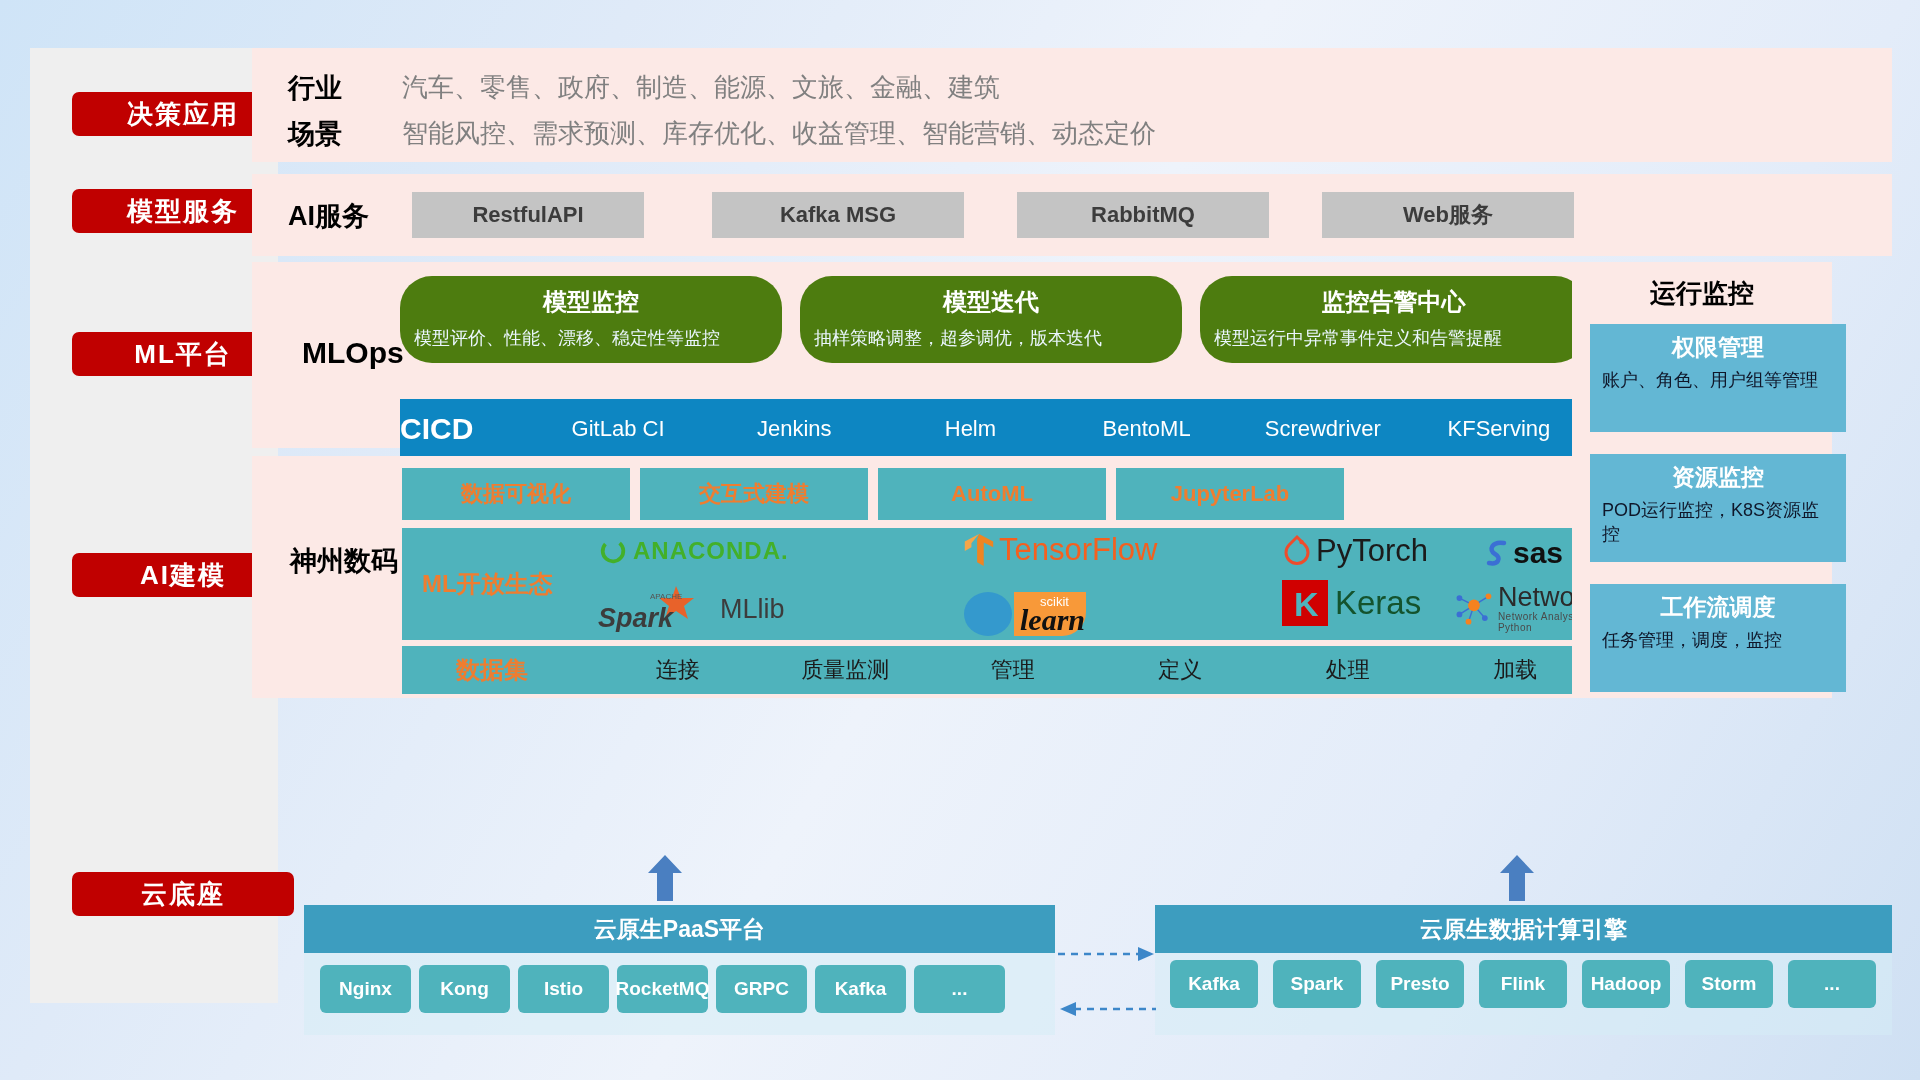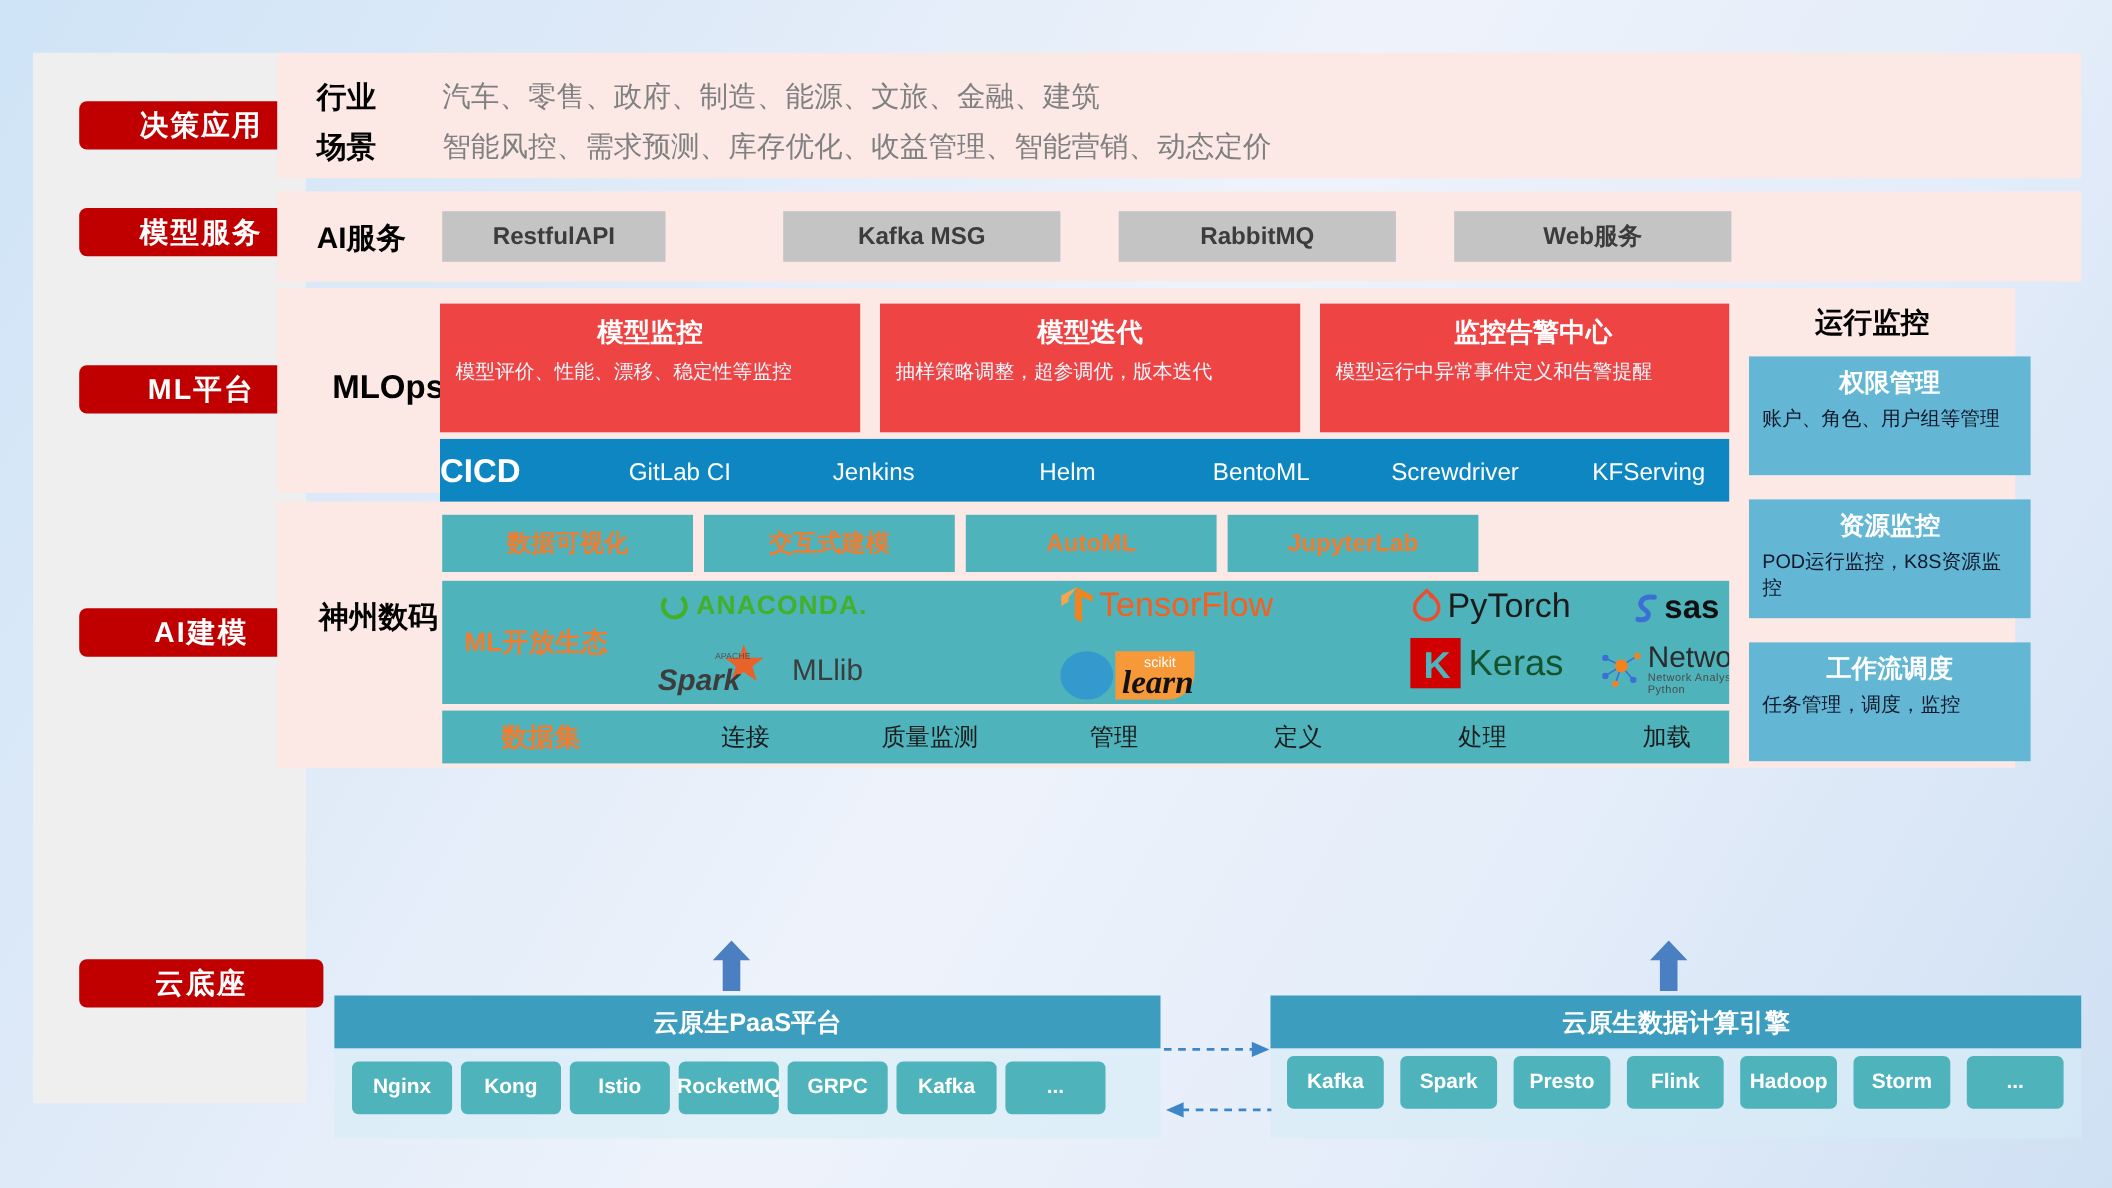--- a/index.html
+++ b/index.html
@@ -35,21 +35,21 @@
   #band-ais .lbl{ position:absolute; left:36px; top:24px; font-size:27px; font-weight:bold;}
   .ais-chip{
     position:absolute; top:18px; height:46px; background:#c4c4c4; color:#3c3c3c;
     display:flex;align-items:center;justify-content:center;font-size:22px;font-weight:bold;
   }
 
   
   #band-mlops{ left:252px; top:262px; width:1337px; height:186px; }
   #band-mlops .lbl{ position:absolute; left:50px; top:74px; font-size:30px; font-weight:bold;}
   .mlops-card{
-    position:absolute; top:14px; height:117px; background:#ef4444; color:#fff; padding:10px 14px;
+    position:absolute; top:14px; height:87px; background:#4d7c0f; color:#fff; padding:10px 14px;border-radius:32px;
   }
   .mlops-card .t{ font-size:24px; font-weight:bold; text-align:center; margin-bottom:8px;}
   .mlops-card .d{ font-size:18px; line-height:1.35; color:#eaf6fd;}
   #cicd-bar{
     position:absolute; left:148px; top:137px; width:1187px; height:60px;
     background:#0d86c2; color:#fff; display:flex; align-items:center; overflow:hidden;
   }
   #cicd-bar .cicd-title{ width:130px; text-align:left; font-size:30px; font-weight:bold; flex:none;}
   #cicd-bar .cicd-item{ flex:1 1 0; text-align:center; font-size:22px; padding:0 4px; line-height:1.05;}
 
@@ -124,21 +124,21 @@
 
 <div class="band" id="band-apps">
   <div class="lbl" style="top:22px">行业</div>
   <div class="val" style="top:22px">汽车、零售、政府、制造、能源、文旅、金融、建筑</div>
   <div class="lbl" style="top:68px">场景</div>
   <div class="val" style="top:68px">智能风控、需求预测、库存优化、收益管理、智能营销、动态定价</div>
 </div>
 
 <div class="band" id="band-ais">
   <div class="lbl">AI服务</div>
-  <div class="ais-chip" style="left:150px; width:203px">RestfulAPI</div>
+  <div class="ais-chip" style="left:160px; width:232px">RestfulAPI</div>
   <div class="ais-chip" style="left:460px; width:252px">Kafka MSG</div>
   <div class="ais-chip" style="left:765px; width:252px">RabbitMQ</div>
   <div class="ais-chip" style="left:1070px; width:252px">Web服务</div>
 </div>
 
 <div class="band" id="band-mlops">
   <div class="lbl">MLOps</div>
 
   <div class="mlops-card" style="left:148px; width:382px">
     <div class="t">模型监控</div>

